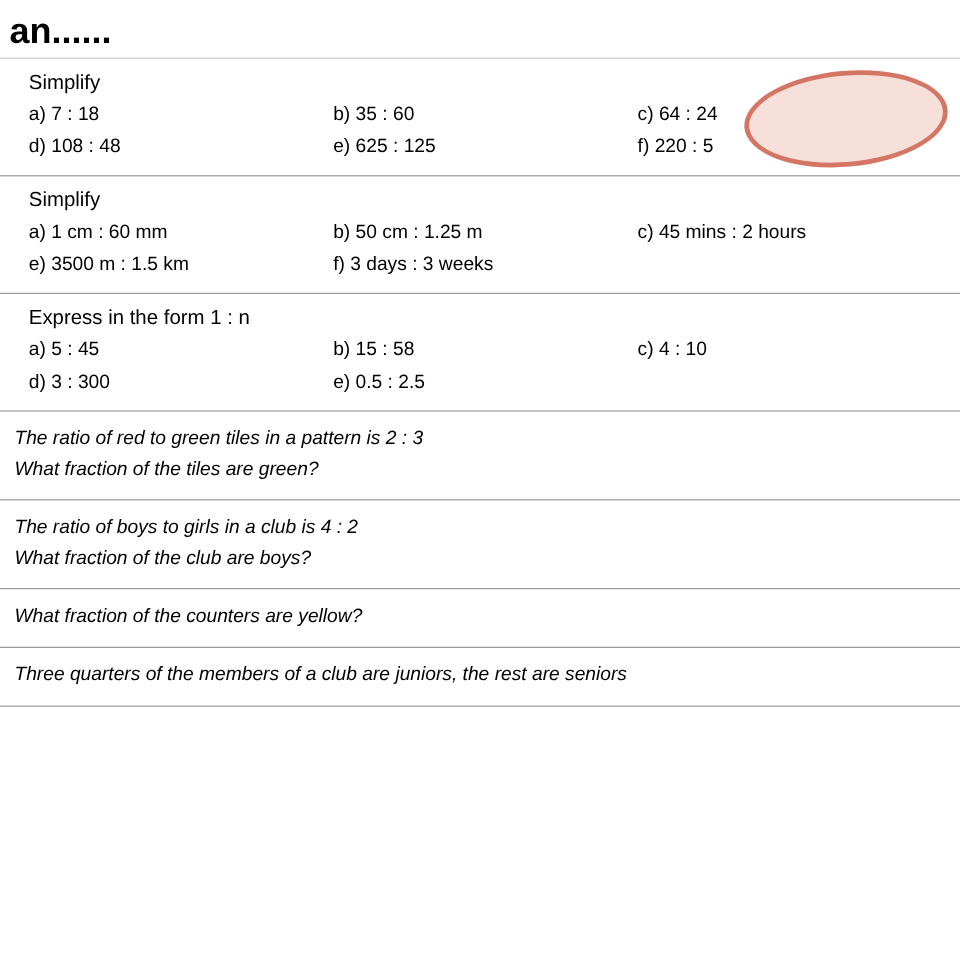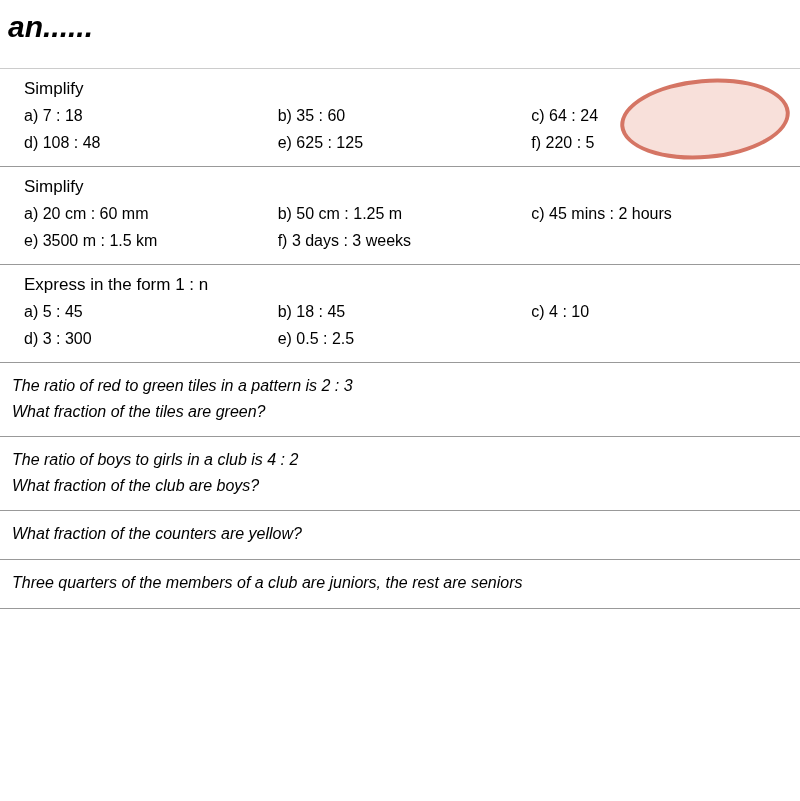--- a/index.html
+++ b/index.html
@@ -20,22 +20,21 @@
     .page-container {
       background: white;
       width: 800px;
       min-height: 801px;
       position: relative;
     }
 
     .heading {
       font-size: 30px;
       font-weight: bold;
-      font-style: italic;
-      padding: 10px 15px 24px 8px;
+      padding: 10px 15px 4px 8px;
       border-bottom: 1px solid #ccc;
     }
 
     .section {
       border-bottom: 1.5px solid #999;
       padding: 10px 15px 12px 24px;
       position: relative;
     }
 
     .section-title {
@@ -99,33 +98,33 @@
       <div class="problem-cell">c)  64 : 24</div>
       <div class="problem-cell">d)  108 : 48</div>
       <div class="problem-cell">e)  625 : 125</div>
       <div class="problem-cell">f)  220 : 5</div>
     </div>
   </div>
 
   <div class="section">
     <div class="section-title">Simplify</div>
     <div class="problem-grid">
-      <div class="problem-cell">a)  20 cm : 60 mm</div>
+      <div class="problem-cell">a)  1 cm : 60 mm</div>
       <div class="problem-cell">b)  50 cm : 1.25 m</div>
       <div class="problem-cell">c)  45 mins : 2 hours</div>
       <div class="problem-cell">e)  3500 m : 1.5 km</div>
       <div class="problem-cell">f)  3 days : 3 weeks</div>
     </div>
   </div>
 
   <div class="section">
     <div class="section-title">Express in the form 1 : n</div>
     <div class="problem-grid">
       <div class="problem-cell">a)  5 : 45</div>
-      <div class="problem-cell">b)  18 : 45</div>
+      <div class="problem-cell">b)  15 : 58</div>
       <div class="problem-cell">c)  4 : 10</div>
       <div class="problem-cell">d)  3 : 300</div>
       <div class="problem-cell">e)  0.5 : 2.5</div>
     </div>
   </div>
 
   <div class="word-problem-section">
     <div class="word-problem-text">The ratio of red to green tiles in a pattern is 2 : 3</div>
     <div class="word-problem-text">What fraction of the tiles are green?</div>
   </div>

